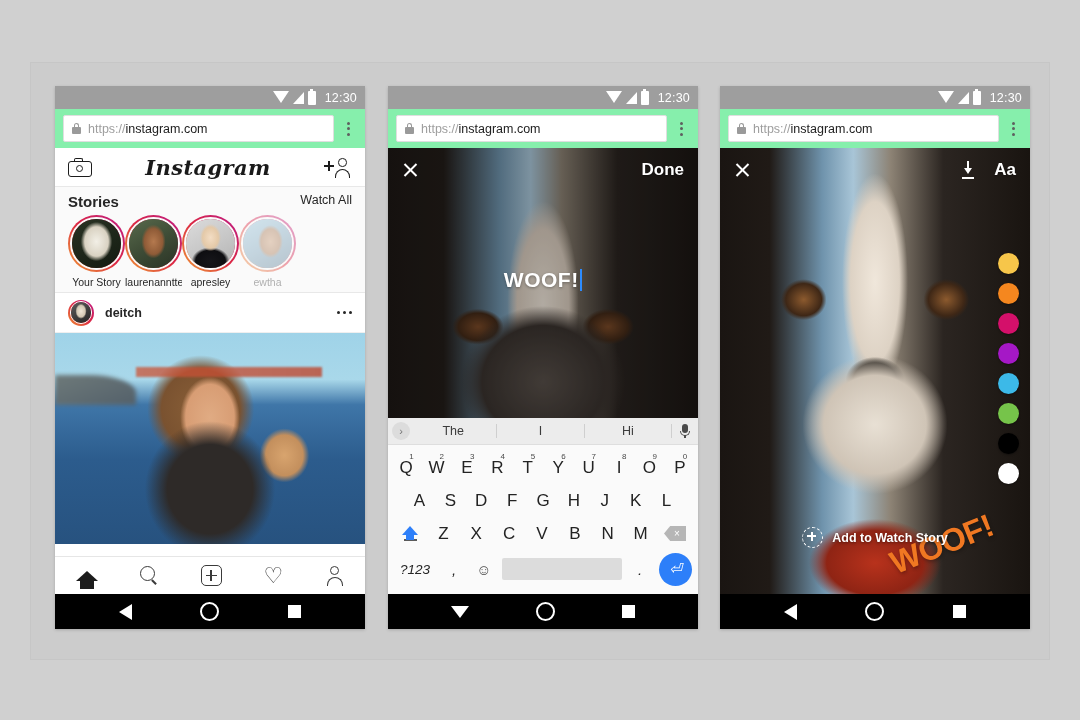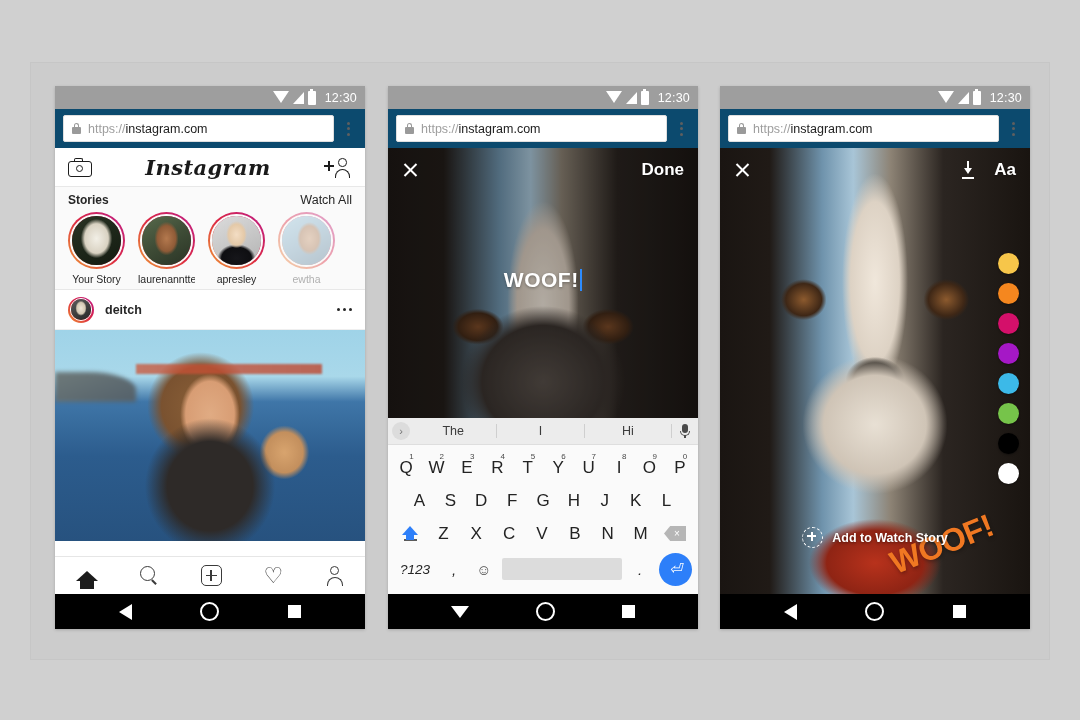--- a/index.html
+++ b/index.html
@@ -78,21 +78,21 @@
   .sb-time {
     color: #fff;
     font-size: 12.5px;
     margin-left: 5px;
     letter-spacing: 0.2px;
   }
 
   
   .urlbar-wrap {
     height: 39px;
-    background: #0c4a6e;
+    background: #86efac;
     display: flex;
     align-items: center;
     padding: 0 6px 0 8px;
     box-sizing: border-box;
   }
   .urlbox {
     flex: 1;
     height: 27px;
     background: #fff;
     border: 1px solid #dfdfdf;
@@ -206,23 +206,23 @@
     width: 15px; height: 9px;
     border: 1.7px solid #1c1c1c; border-bottom: none;
     border-radius: 8px 8px 0 0; box-sizing: border-box;
   }
 
   .stories-bar { background: #fafafa; border-bottom: 1px solid #e8e8e8; padding: 6px 0 4px; }
   .stories-head {
     display: flex; justify-content: space-between;
     padding: 0 13px 5px; box-sizing: border-box;
   }
-  .stories-title { font-size: 12px; font-weight: 700; color: #262626; }
+  .stories-title { font-size: 15px; font-weight: 700; color: #262626; }
   .stories-watch { font-size: 12.5px; color: #262626; }
-  .stories-list { display: flex; gap: 13px; padding: 0 13px; overflow: hidden; }
+  .stories-list { display: flex; padding: 0 13px; overflow: hidden; }
   .story { width: 57px; flex: none; text-align: center; }
   .story-ring {
     width: 57px; height: 57px;
     border-radius: 50%;
     padding: 2.3px;
     box-sizing: border-box;
     background: linear-gradient(45deg,#f09433,#e6683c 25%,#dc2743 50%,#cc2366 75%,#bc1888);
   }
   .story-ring.faded { opacity: 0.42; }
   .story-inner {

